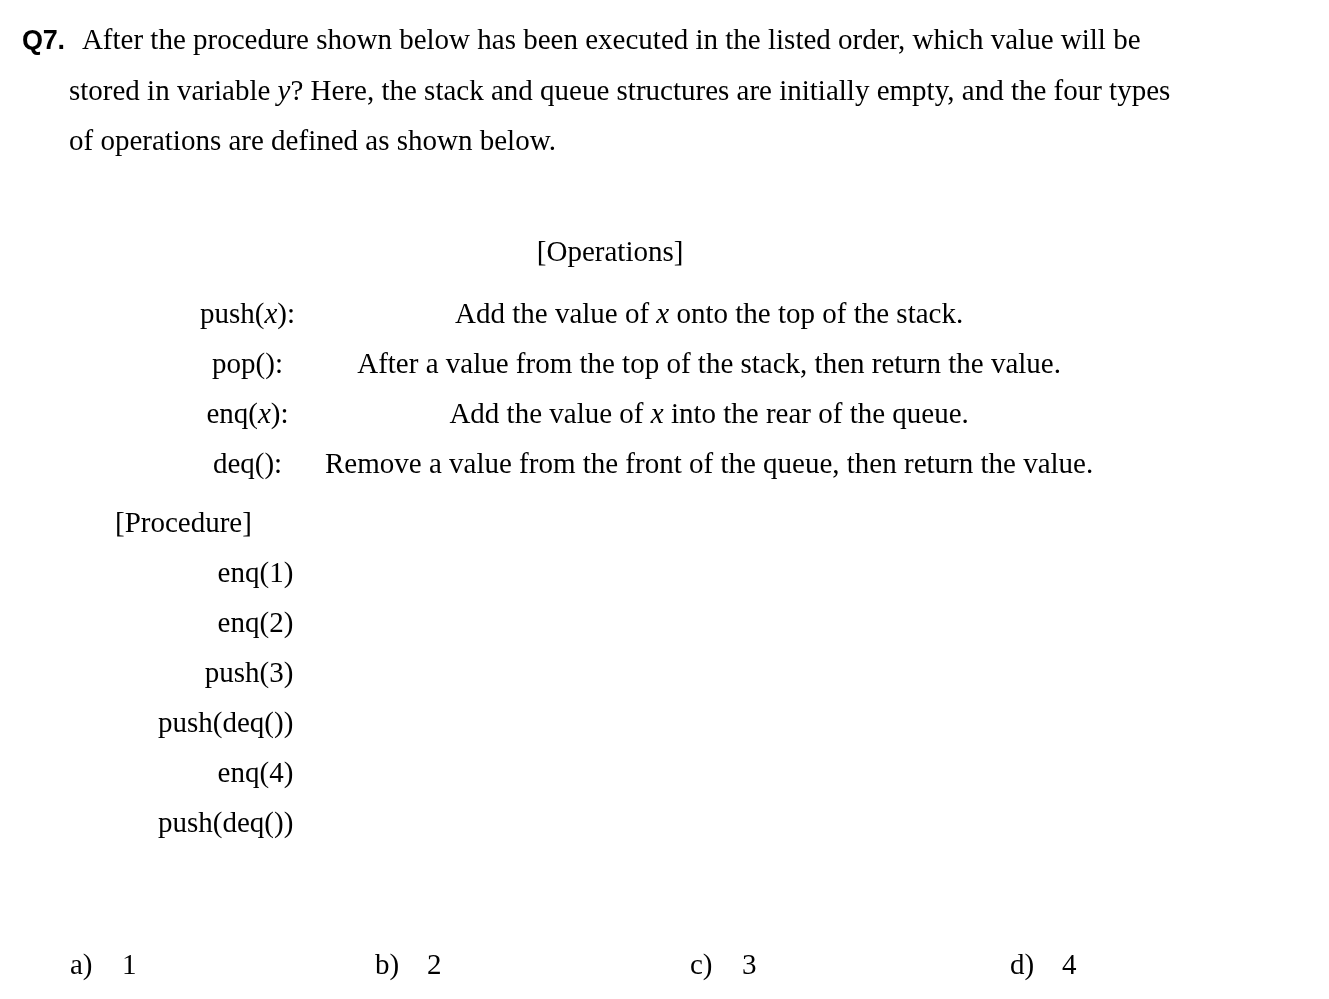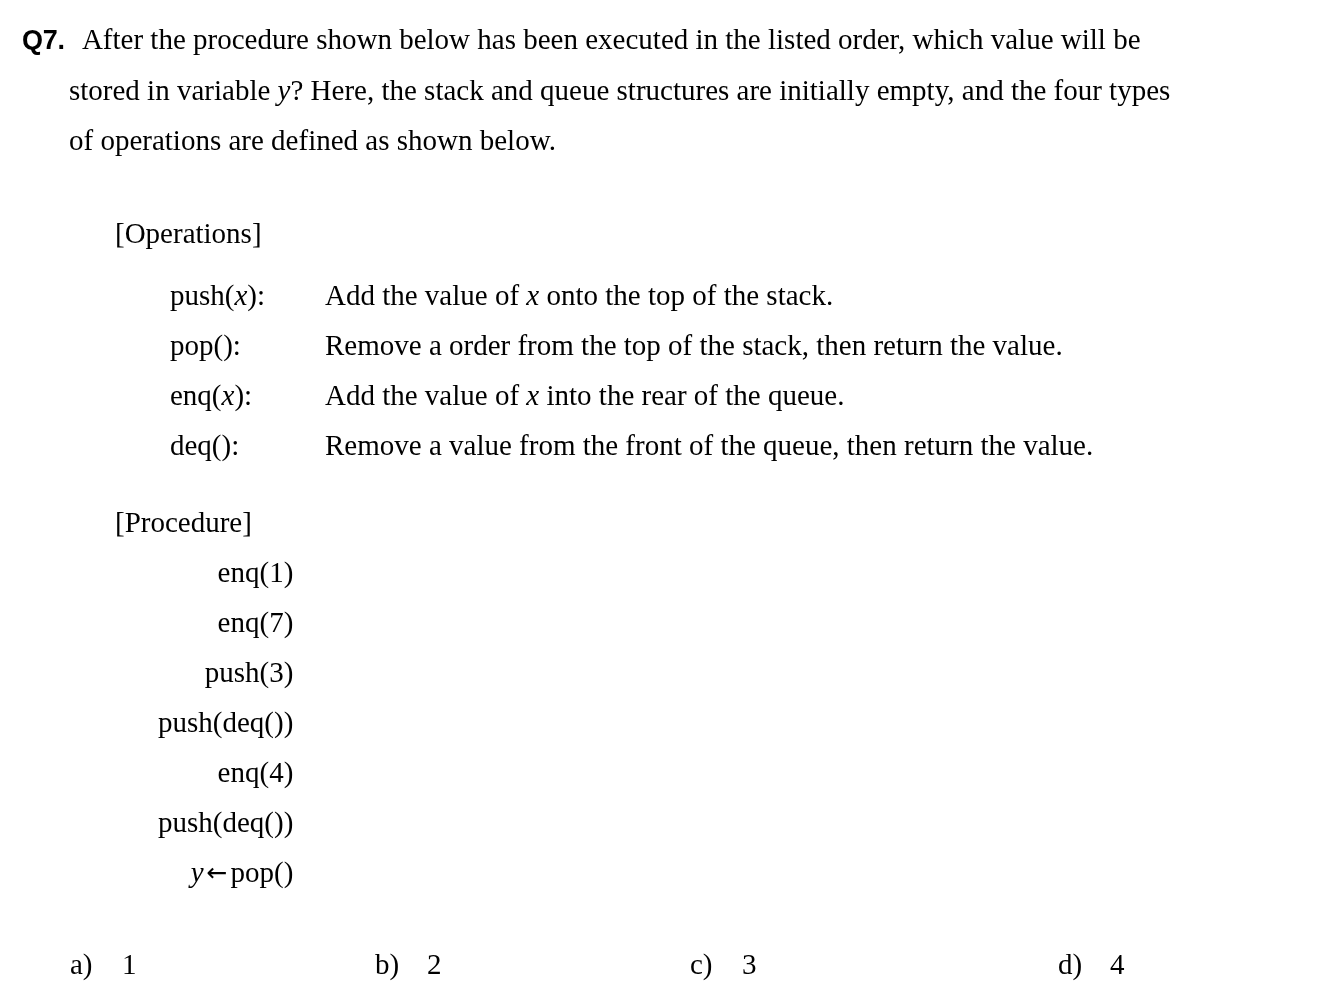--- a/index.html
+++ b/index.html
@@ -52,21 +52,22 @@
     width: 17px;
   }
   .ital {
     font-style: italic;
   }
 
   
   #operations-block {
     position: absolute;
     left: 115px;
-    top: 208px;
+    top: 226px;
+    text-align: center;
   }
   .section-heading {
     font-size: 29px;
     line-height: 50px;
     white-space: nowrap;
   }
   .op-list {
     margin: 12px;
     padding: 0;
     list-style: none;
@@ -127,21 +128,21 @@
     line-height: 45px;
     white-space: nowrap;
   }
   .choice-label {
     display: inline-block;
     width: 52px;
   }
   .choice-0 { left: 70px; }
   .choice-1 { left: 375px; }
   .choice-2 { left: 690px; }
-  .choice-3 { left: 1058px; }
+  .choice-3 { left: 1010px; }
 </style>
 </head>
 <body>
 
 <div class="page">
 
   <div id="question-stem">
     <div class="stem-line first">
       <span id="q-number">Q7.</span><span class="gap-after-qnum"></span><span>After the procedure shown below has been executed in the listed order, which value will be</span>
     </div>
@@ -155,46 +156,45 @@
     <div class="section-heading">[Operations]</div>
     <ul class="op-list">
 
       <li class="op-row">
         <span class="op-name"><span>push(</span><span class="ital">x</span><span>):</span></span>
         <span class="op-desc"><span>Add the value of </span><span class="ital">x</span><span> onto the top of the stack.</span></span>
       </li>
 
       <li class="op-row">
         <span class="op-name"><span>pop():</span><span class="ital"></span><span></span></span>
-        <span class="op-desc"><span>Remove a order from the top of the stack, then return the value.</span><span class="ital"></span><span></span></span>
+        <span class="op-desc"><span>After a value from the top of the stack, then return the value.</span><span class="ital"></span><span></span></span>
       </li>
 
       <li class="op-row">
         <span class="op-name"><span>enq(</span><span class="ital">x</span><span>):</span></span>
         <span class="op-desc"><span>Add the value of </span><span class="ital">x</span><span> into the rear of the queue.</span></span>
       </li>
 
       <li class="op-row">
         <span class="op-name"><span>deq():</span><span class="ital"></span><span></span></span>
         <span class="op-desc"><span>Remove a value from the front of the queue, then return the value.</span><span class="ital"></span><span></span></span>
       </li>
 
     </ul>
   </div>
 
   <div id="procedure-block">
     <div class="section-heading">[Procedure]</div>
     <ul class="proc-list">
       <li class="proc-row">enq(1)</li>
-      <li class="proc-row">enq(7)</li>
+      <li class="proc-row">enq(2)</li>
       <li class="proc-row">push(3)</li>
       <li class="proc-row">push(deq())</li>
       <li class="proc-row">enq(4)</li>
       <li class="proc-row">push(deq())</li>
-      <li class="proc-row"><span class="ital">y</span><span class="arrow-glyph">←</span><span>pop()</span></li>
     </ul>
   </div>
 
   <div id="answer-choices">
     <div class="choice choice-0">
       <span class="choice-label">a)</span><span>1</span>
     </div>
     <div class="choice choice-1">
       <span class="choice-label">b)</span><span>2</span>
     </div>

